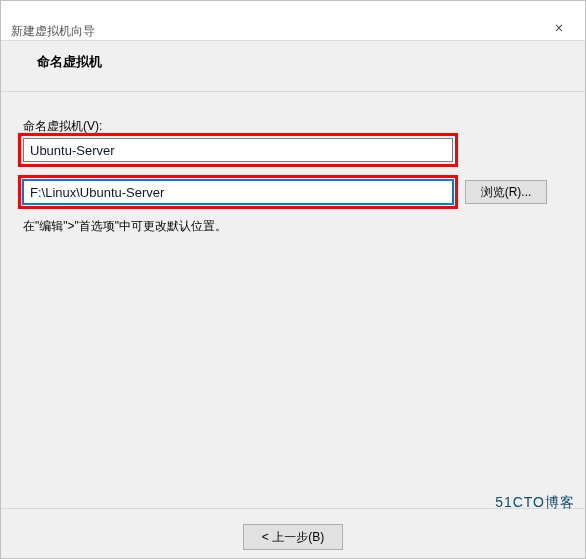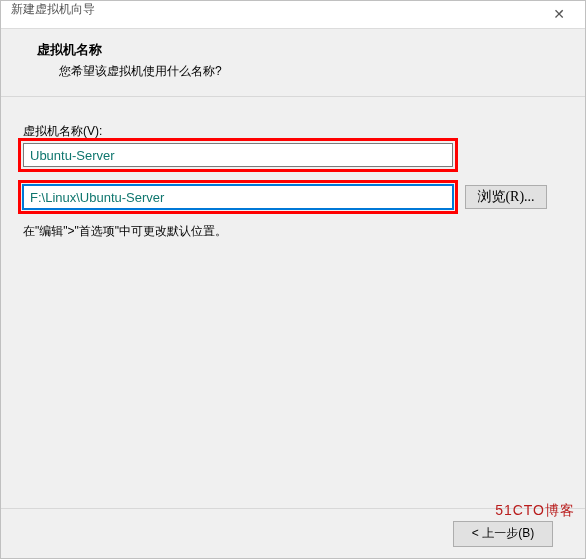--- a/index.html
+++ b/index.html
@@ -15,28 +15,29 @@
     .dialog {
       width: 586px;
       height: 559px;
       background: #f0f0f0;
       border: 1px solid #c0c0c0;
       display: flex;
       flex-direction: column;
       position: relative;
     }
     .titlebar {
-      height: 28px;
+      height: 40px;
       background: #ffffff;
       display: flex;
-      align-items: flex-start;
+      align-items: flex-end;
       padding: 0 6px 0 10px;
       border-bottom: 1px solid #dcdcdc;
       color: #555;
       font-size: 12px;
+      font-family: Liberation Mono, monospace;
     }
     .titlebar .title { flex: 1; }
     .titlebar .close {
       width: 40px;
       height: 26px;
       display: flex;
       align-items: center;
       justify-content: center;
       color: #555;
       font-size: 14px;
@@ -81,68 +82,69 @@
       pointer-events: none;
     }
     .text-input {
       width: 430px;
       height: 24px;
       border: 1px solid #7a7a7a;
       background: #fff;
       font-family: inherit;
       font-size: 13px;
       padding: 2px 6px;
-      color: #0f766e;
+      color: #0f172a;
     }
     .text-input.focused {
       border: 1px solid #0078d7;
       outline: 1px solid #0078d7;
     }
     .row-location {
       display: flex;
       align-items: center;
       gap: 12px;
     }
     .browse-btn {
       width: 82px;
       height: 24px;
       border: 1px solid #adadad;
       background: #e1e1e1;
-      font-family: Liberation Serif, serif;
-      font-size: 14px;
+      font-family: Liberation Sans, sans-serif;
+      font-size: 12px;
       color: #000;
       cursor: pointer;
       display: inline-flex;
       align-items: center;
       justify-content: center;
       margin-top: 0;
     }
     .hint {
       margin-top: 14px;
       font-size: 12px;
       color: #000;
     }
     .watermark {
       position: absolute;
       right: 10px;
-      bottom: 38px;
-      color: #b91c1c;
+      bottom: 46px;
+      color: #0c4a6e;
       font-size: 14px;
       letter-spacing: 1px;
       pointer-events: none;
     }
     .footer {
       height: 50px;
       border-top: 1px solid #d8d8d8;
       background: #f0f0f0;
       display: flex;
       align-items: center;
       justify-content: flex-end;
       padding: 0 14px;
       gap: 8px;
+      flex-direction: column;
     }
     .footer button {
       min-width: 100px;
       height: 26px;
       border: 1px solid #adadad;
       background: #e1e1e1;
       font-family: inherit;
       font-size: 12px;
       color: #000;
       cursor: pointer;
@@ -159,27 +161,26 @@
 <div class="dialog">
 
   <div class="titlebar">
     <span class="title">新建虚拟机向导</span>
     <div class="close">
       <span>✕</span>
     </div>
   </div>
 
   <div class="header">
-    <div class="heading">虚拟机名称</div>
-    <div class="subheading">您希望该虚拟机使用什么名称?</div>
+    <div class="heading">命名虚拟机</div>
   </div>
 
   <div class="content">
 
-    <div class="field-label">虚拟机名称(V):</div>
+    <div class="field-label">命名虚拟机(V):</div>
     <div class="input-wrap" style="width:430px;">
       <input type="text" class="text-input" value="Ubuntu-Server" style="">
       <div class="highlight-box"></div>
     </div>
 
     <div class="row-location">
       <div class="input-wrap" style="width:430px; margin-bottom:0;">
         <input type="text" class="text-input focused" value="F:\Linux\Ubuntu-Server" style="">
         <div class="highlight-box"></div>
       </div>

